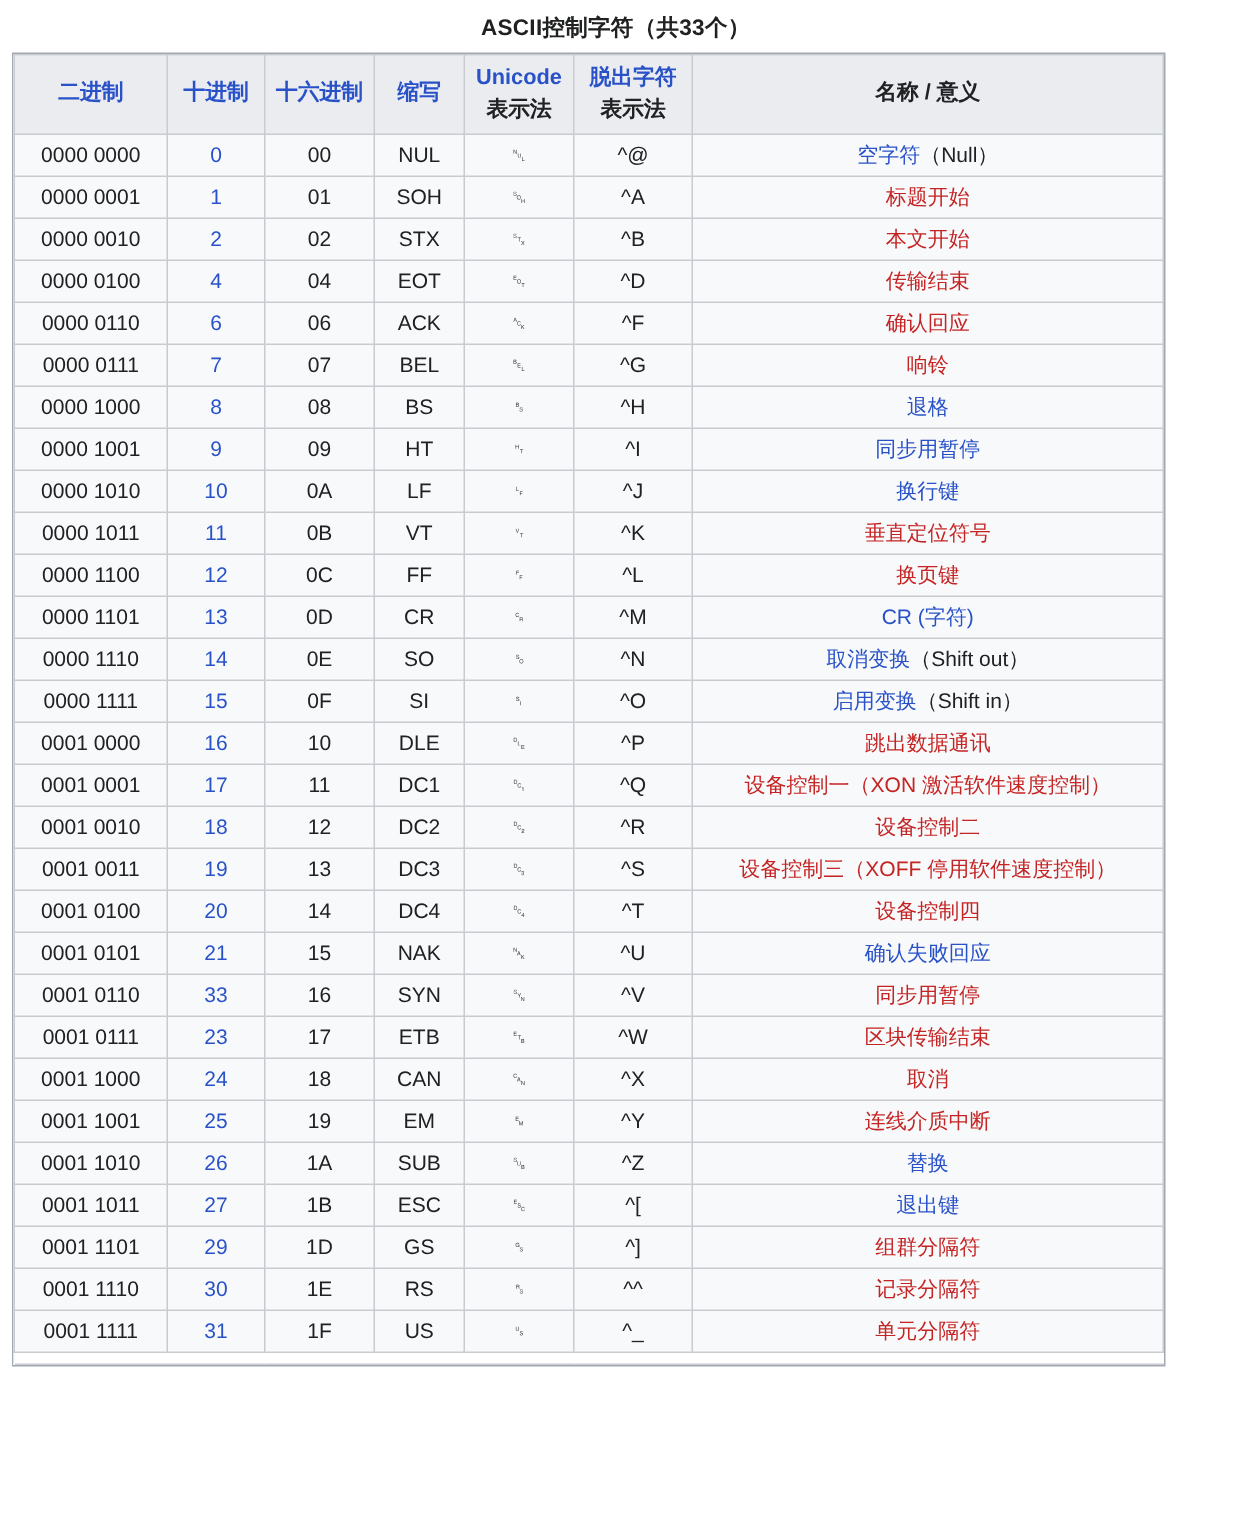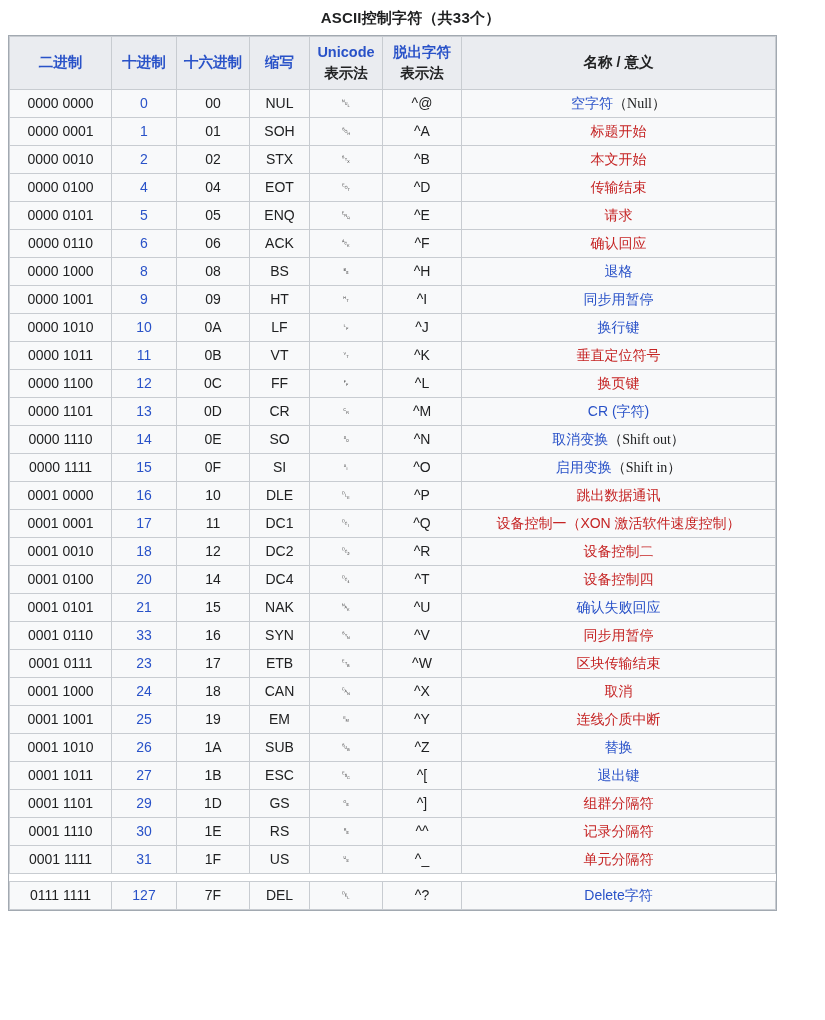--- a/index.html
+++ b/index.html
@@ -55,21 +55,21 @@
   }
   td.c-uni {
     font-size: 11px;
     font-family: "DejaVu Sans", sans-serif;
     color: #333;
   }
   a { text-decoration: none; cursor: pointer; }
   a.bluelink, th a { color: var(--link-blue, #2952c8); }
   a.redlink { color: var(--link-red, #c52424); }
   .hdr-sub { color: #202122; font-weight: bold; }
-  .suffix { color: #202122; font-family: Liberation Serif, serif; }
+  .suffix { color: #202122; }
   tr.spacer td {
     background: #ffffff;
     border-left: none;
     border-right: none;
     height: 7px;
     padding: 0;
   }
 </style>
 </head>
 <body>
@@ -136,38 +136,38 @@
           <tr>
     <td class="c-bin">0000 0100</td>
     <td class="c-dec"><a class="bluelink">4</a></td>
     <td class="c-hex">04</td>
     <td class="c-abbr">EOT</td>
     <td class="c-uni">␄</td>
     <td class="c-esc">^D</td>
     <td class="c-name"><a class="redlink">传输结束</a><span class="suffix"></span></td>
   </tr>
           <tr>
-    <td class="c-bin">0000 0101</td>
-    <td class="c-dec"><a class="bluelink">5</a></td>
-    <td class="c-hex">05</td>
-    <td class="c-abbr">ENQ</td>
-    <td class="c-uni">␅</td>
-    <td class="c-esc">^E</td>
-    <td class="c-name"><a class="redlink">请求</a><span class="suffix"></span></td>
-  </tr>
-          <tr>
     <td class="c-bin">0000 0110</td>
     <td class="c-dec"><a class="bluelink">6</a></td>
     <td class="c-hex">06</td>
     <td class="c-abbr">ACK</td>
     <td class="c-uni">␆</td>
     <td class="c-esc">^F</td>
     <td class="c-name"><a class="redlink">确认回应</a><span class="suffix"></span></td>
   </tr>
           <tr>
+    <td class="c-bin">0000 0111</td>
+    <td class="c-dec"><a class="bluelink">7</a></td>
+    <td class="c-hex">07</td>
+    <td class="c-abbr">BEL</td>
+    <td class="c-uni">␇</td>
+    <td class="c-esc">^G</td>
+    <td class="c-name"><a class="redlink">响铃</a><span class="suffix"></span></td>
+  </tr>
+          <tr>
     <td class="c-bin">0000 1000</td>
     <td class="c-dec"><a class="bluelink">8</a></td>
     <td class="c-hex">08</td>
     <td class="c-abbr">BS</td>
     <td class="c-uni">␈</td>
     <td class="c-esc">^H</td>
     <td class="c-name"><a class="bluelink">退格</a><span class="suffix"></span></td>
   </tr>
           <tr>
     <td class="c-bin">0000 1001</td>
@@ -253,20 +253,29 @@
           <tr>
     <td class="c-bin">0001 0010</td>
     <td class="c-dec"><a class="bluelink">18</a></td>
     <td class="c-hex">12</td>
     <td class="c-abbr">DC2</td>
     <td class="c-uni">␒</td>
     <td class="c-esc">^R</td>
     <td class="c-name"><a class="redlink">设备控制二</a><span class="suffix"></span></td>
   </tr>
           <tr>
+    <td class="c-bin">0001 0011</td>
+    <td class="c-dec"><a class="bluelink">19</a></td>
+    <td class="c-hex">13</td>
+    <td class="c-abbr">DC3</td>
+    <td class="c-uni">␓</td>
+    <td class="c-esc">^S</td>
+    <td class="c-name"><a class="redlink">设备控制三（XOFF 停用软件速度控制）</a><span class="suffix"></span></td>
+  </tr>
+          <tr>
     <td class="c-bin">0001 0100</td>
     <td class="c-dec"><a class="bluelink">20</a></td>
     <td class="c-hex">14</td>
     <td class="c-abbr">DC4</td>
     <td class="c-uni">␔</td>
     <td class="c-esc">^T</td>
     <td class="c-name"><a class="redlink">设备控制四</a><span class="suffix"></span></td>
   </tr>
           <tr>
     <td class="c-bin">0001 0101</td>
@@ -354,25 +363,16 @@
     <td class="c-dec"><a class="bluelink">31</a></td>
     <td class="c-hex">1F</td>
     <td class="c-abbr">US</td>
     <td class="c-uni">␟</td>
     <td class="c-esc">^_</td>
     <td class="c-name"><a class="redlink">单元分隔符</a><span class="suffix"></span></td>
   </tr>
           <tr class="spacer">
             <td colspan="7"></td>
           </tr>
-          <tr>
-    <td class="c-bin">0111 1111</td>
-    <td class="c-dec"><a class="bluelink">127</a></td>
-    <td class="c-hex">7F</td>
-    <td class="c-abbr">DEL</td>
-    <td class="c-uni">␡</td>
-    <td class="c-esc">^?</td>
-    <td class="c-name"><a class="bluelink">Delete字符</a><span class="suffix"></span></td>
-  </tr>
         </tbody>
     </table>
   </div>
 </div>
 
 </body></html>

